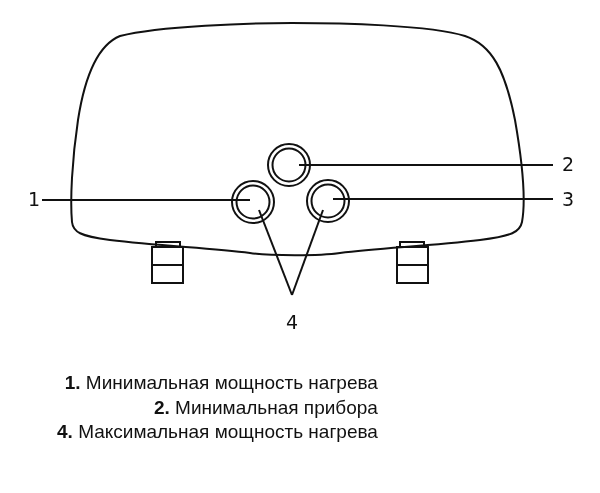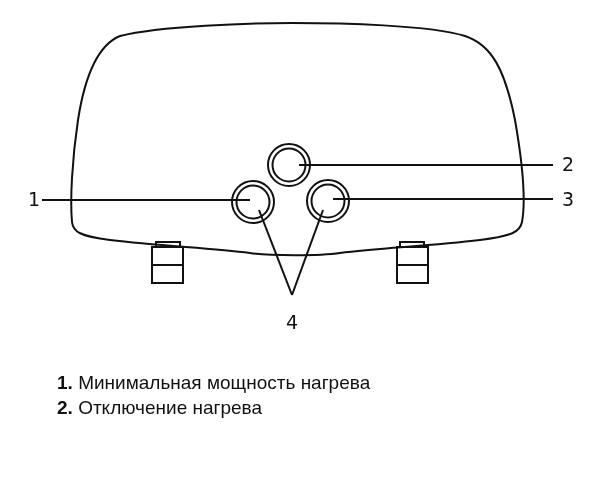--- a/index.html
+++ b/index.html
@@ -1,20 +1,20 @@
 <!DOCTYPE html>
 <html><head>
 <meta charset="utf-8">
 <style>
   html, body { margin: 0; padding: 0; background: #ffffff; }
   body { width: 600px; height: 493px; position: relative; overflow: hidden;
          font-family: "Liberation Sans", sans-serif; color: #111; }
   #diagram { position: absolute; left: 0; top: 0; width: 600px; height: 345px; }
   .callout { position: absolute; font-family: "DejaVu Sans", sans-serif; font-size: 19px; color: #111; line-height: 1; }
-  #legend { position: absolute; left: 57px; top: 371px; margin: 0; padding: 0; list-style: none; }
+  #legend { position: absolute; left: 57px; top: 371px; margin: 0; padding: 0; list-style: none; text-align: right; }
   #legend li { font-size: 19px; line-height: 24.5px; height: 24.5px; white-space: nowrap; }
   #legend .num { font-weight: bold; }
 </style>
 </head>
 <body>
 
 <svg id="diagram" width="600" height="345" viewBox="0 0 600 345" xmlns="http://www.w3.org/2000/svg">
   <g fill="none" stroke="#111" stroke-width="2">
 
     <path d="M 120 36
@@ -62,14 +62,15 @@
   </g>
 </svg>
 
 <span class="callout" style="left:28px; top:190px;">1</span>
 <span class="callout" style="left:562px; top:155px;">2</span>
 <span class="callout" style="left:562px; top:190px;">3</span>
 <span class="callout" style="left:286px; top:313px;">4</span>
 
 <ol id="legend">
   <li><span class="num">1.</span> <span>Минимальная мощность нагрева</span></li>
-  <li><span class="num">2.</span> <span>Отключение нагрева</span></li>
+  <li><span class="num">2.</span> <span>Минимальная прибора</span></li>
+  <li><span class="num">4.</span> <span>Максимальная мощность нагрева</span></li>
 </ol>
 
 </body></html>

